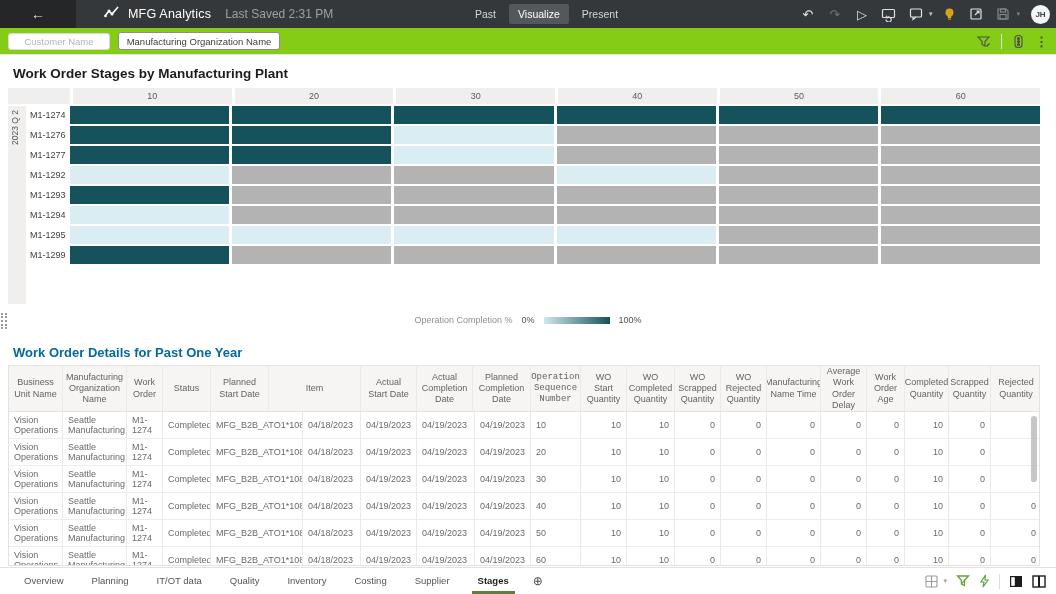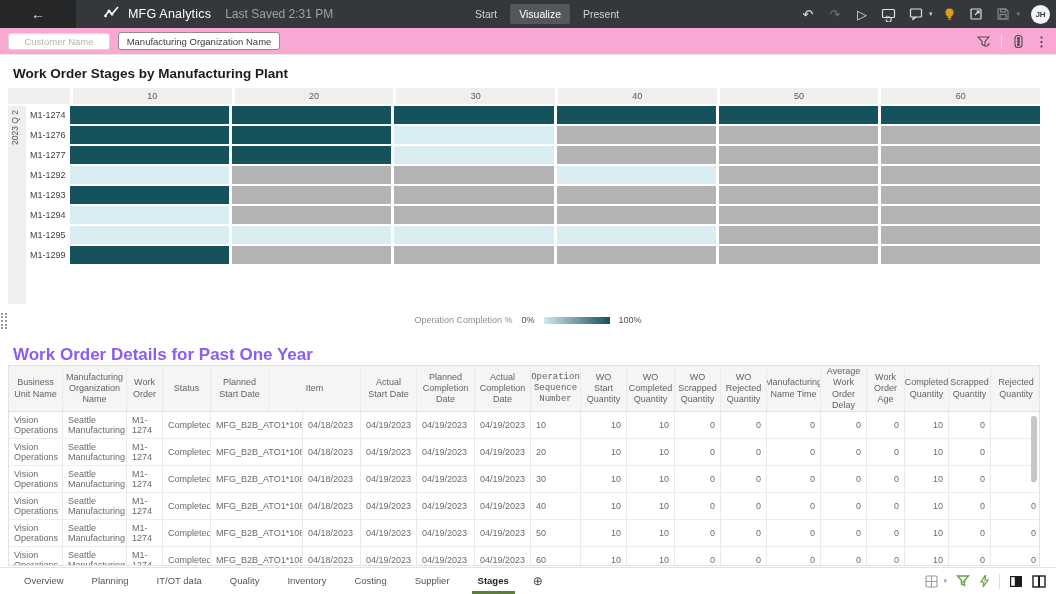--- a/index.html
+++ b/index.html
@@ -16,21 +16,21 @@
   .nav-tab.active { background:#55585a; color:#fff; }
   #topbar-icons { position:absolute; right:6px; top:0; height:28px; display:flex; align-items:center; gap:7px; }
   .tbi { width:20px; height:20px; display:flex; align-items:center; justify-content:center; color:#dfe1e2; font-size:13px; cursor:pointer; }
   .tbi.disabled { color:#6e7275; }
   .tbi svg { display:block; }
   .caret { font-size:7px; color:#c9cbcc; margin-left:-4px; cursor:pointer; }
   .caret.dim { color:#7b7e81; }
   #avatar { width:19px; height:19px; border-radius:50%; background:#f3f5f6; color:#3b3e40; font-size:8px; font-weight:bold; display:flex; align-items:center; justify-content:center; cursor:pointer; margin-left:4px; }
 
   
-  #filterbar { position:absolute; left:0; top:28px; width:1056px; height:27px; background:#f9a8d4; border-bottom:1px solid #e5e5e5; }
+  #filterbar { position:absolute; left:0; top:28px; width:1056px; height:27px; background:#84cc16; border-bottom:1px solid #e5e5e5; }
   #customer-input { position:absolute; left:8px; top:5px; width:102px; height:17px; border:1px solid #d9d9d9; border-radius:3px; font-size:9.5px; color:#b5b5b5; display:flex; align-items:center; justify-content:center; background:#fff; }
   #org-chip { position:absolute; left:118px; top:4px; width:162px; height:18px; border:1px solid #8d8d8d; border-radius:3px; font-size:9.5px; color:#3c3c3c; display:flex; align-items:center; justify-content:center; background:#fff; cursor:pointer; }
   #filterbar-icons { position:absolute; right:8px; top:0; height:27px; display:flex; align-items:center; gap:10px; }
   .fbi { color:#4e4e4e; display:flex; align-items:center; cursor:pointer; }
   .vdiv { width:1px; height:15px; background:#ddd; }
 
   
   #hm-title { position:absolute; left:13px; top:66px; font-size:13.5px; font-weight:bold; color:#1c1c1c; }
   #heatmap { position:absolute; left:8px; top:88px; width:1032px; height:216px; }
   #hm-header { display:flex; height:16px; margin-bottom:2px; }
@@ -46,21 +46,21 @@
   .hm-cell.partial  { background:#d9edf2; }
   .hm-cell.none     { background:#b3b3b3; }
 
   #hm-legend { position:absolute; left:0; top:315px; width:1056px; display:flex; align-items:center; justify-content:center; gap:9px; }
   #legend-label { font-size:9px; color:#8f8f8f; }
   .legend-end { font-size:9px; color:#4f4f4f; }
   #legend-bar { width:66px; height:7px; background:linear-gradient(to right,#cfe8ec,#15525c); }
   #drag-handle { position:absolute; left:1px; top:313px; width:6px; height:16px; border-left:2px dotted #9a9a9a; border-right:2px dotted #9a9a9a; cursor:grab; }
 
   
-  #tbl-title { position:absolute; left:13px; top:345px; font-size:17px; font-weight:bold; color:#8b5cf6; }
+  #tbl-title { position:absolute; left:13px; top:345px; font-size:13px; font-weight:bold; color:#0369a1; }
   #table-wrap { position:absolute; left:8px; top:365px; width:1032px; height:201px; border:1px solid #e4e1de; overflow:hidden; background:#fff; }
   .t-row { display:flex; width:1030px; }
   .t-row.head { background:#f6f5f3; height:46px; border-bottom:1px solid #e4e1de; }
   .t-row.body { height:27px; border-bottom:1px solid #ededed; }
   .t-cell { border-right:1px solid #eceae8; font-size:9px; color:#6a6a6a; display:flex; align-items:center; padding:0 5px; overflow:hidden; }
   .t-row.head .t-cell { justify-content:center; text-align:center; color:#636363; line-height:1.25; }
   .t-cell.num { justify-content:flex-end; }
   .t-cell:last-child { border-right:none; }
   #tbl-scrollbar { position:absolute; right:2px; top:50px; width:6px; height:66px; background:#c6c6c6; border-radius:3px; cursor:pointer; }
 
@@ -87,21 +87,21 @@
           <polyline points="1,11 5,6 8,9 14,2" fill="none" stroke="#fff" stroke-width="1.6"></polyline>
           <circle cx="5" cy="6" r="1.5" fill="#fff"></circle>
           <circle cx="8" cy="9" r="1.5" fill="#fff"></circle>
           <circle cx="1.5" cy="11" r="1.3" fill="#fff"></circle>
         </svg>
     </span>
     <span id="app-title">MFG Analytics</span>
     <span id="last-saved">Last Saved 2:31 PM</span>
   </div>
   <div id="nav-tabs">
-      <div class="nav-tab">Start</div>
+      <div class="nav-tab">Past</div>
       <div class="nav-tab active">Visualize</div>
       <div class="nav-tab">Present</div>
     </div>
   <div id="topbar-icons">
     <span class="tbi">↶</span>
     <span class="tbi disabled">↷</span>
     <span class="tbi">▷</span>
     <span class="tbi">
       <svg width="15" height="15" viewBox="0 0 15 15" fill="none" stroke="#dfe1e2" stroke-width="1.2">
           <rect x="1.5" y="2.5" width="12" height="8" rx="1"></rect>
@@ -264,22 +264,22 @@
 <div id="tbl-title">Work Order Details for Past One Year</div>
 <div id="table-wrap">
   <div class="t-row head" id="tbl-head">
       <div class="t-cell" style="width: 54px; flex: 0 0 auto;">Business Unit Name</div>
       <div class="t-cell" style="width: 64px; flex: 0 0 auto;">Manufacturing Organization Name</div>
       <div class="t-cell" style="width: 36px; flex: 0 0 auto;">Work Order</div>
       <div class="t-cell" style="width: 48px; flex: 0 0 auto;">Status</div>
       <div class="t-cell" style="width: 58px; flex: 0 0 auto;">Planned Start Date</div>
       <div class="t-cell" style="width: 92px; flex: 0 0 auto;">Item</div>
       <div class="t-cell" style="width: 56px; flex: 0 0 auto;">Actual Start Date</div>
+      <div class="t-cell" style="width: 56px; flex: 0 0 auto;">Actual Completion Date</div>
       <div class="t-cell" style="width: 58px; flex: 0 0 auto;">Planned Completion Date</div>
-      <div class="t-cell" style="width: 56px; flex: 0 0 auto;">Actual Completion Date</div>
       <div class="t-cell" style="width: 50px; flex: 0 0 auto; font-family: Liberation Mono, monospace;">Operation Sequence Number</div>
       <div class="t-cell" style="width: 46px; flex: 0 0 auto;">WO Start Quantity</div>
       <div class="t-cell" style="width: 48px; flex: 0 0 auto;">WO Completed Quantity</div>
       <div class="t-cell" style="width: 46px; flex: 0 0 auto;">WO Scrapped Quantity</div>
       <div class="t-cell" style="width: 46px; flex: 0 0 auto;">WO Rejected Quantity</div>
       <div class="t-cell" style="width: 54px; flex: 0 0 auto;">Manufacturing Name Time</div>
       <div class="t-cell" style="width: 46px; flex: 0 0 auto;">Average Work Order Delay</div>
       <div class="t-cell" style="width: 38px; flex: 0 0 auto;">Work Order Age</div>
       <div class="t-cell" style="width: 44px; flex: 0 0 auto;">Completed Quantity</div>
       <div class="t-cell" style="width: 42px; flex: 0 0 auto;">Scrapped Quantity</div>

